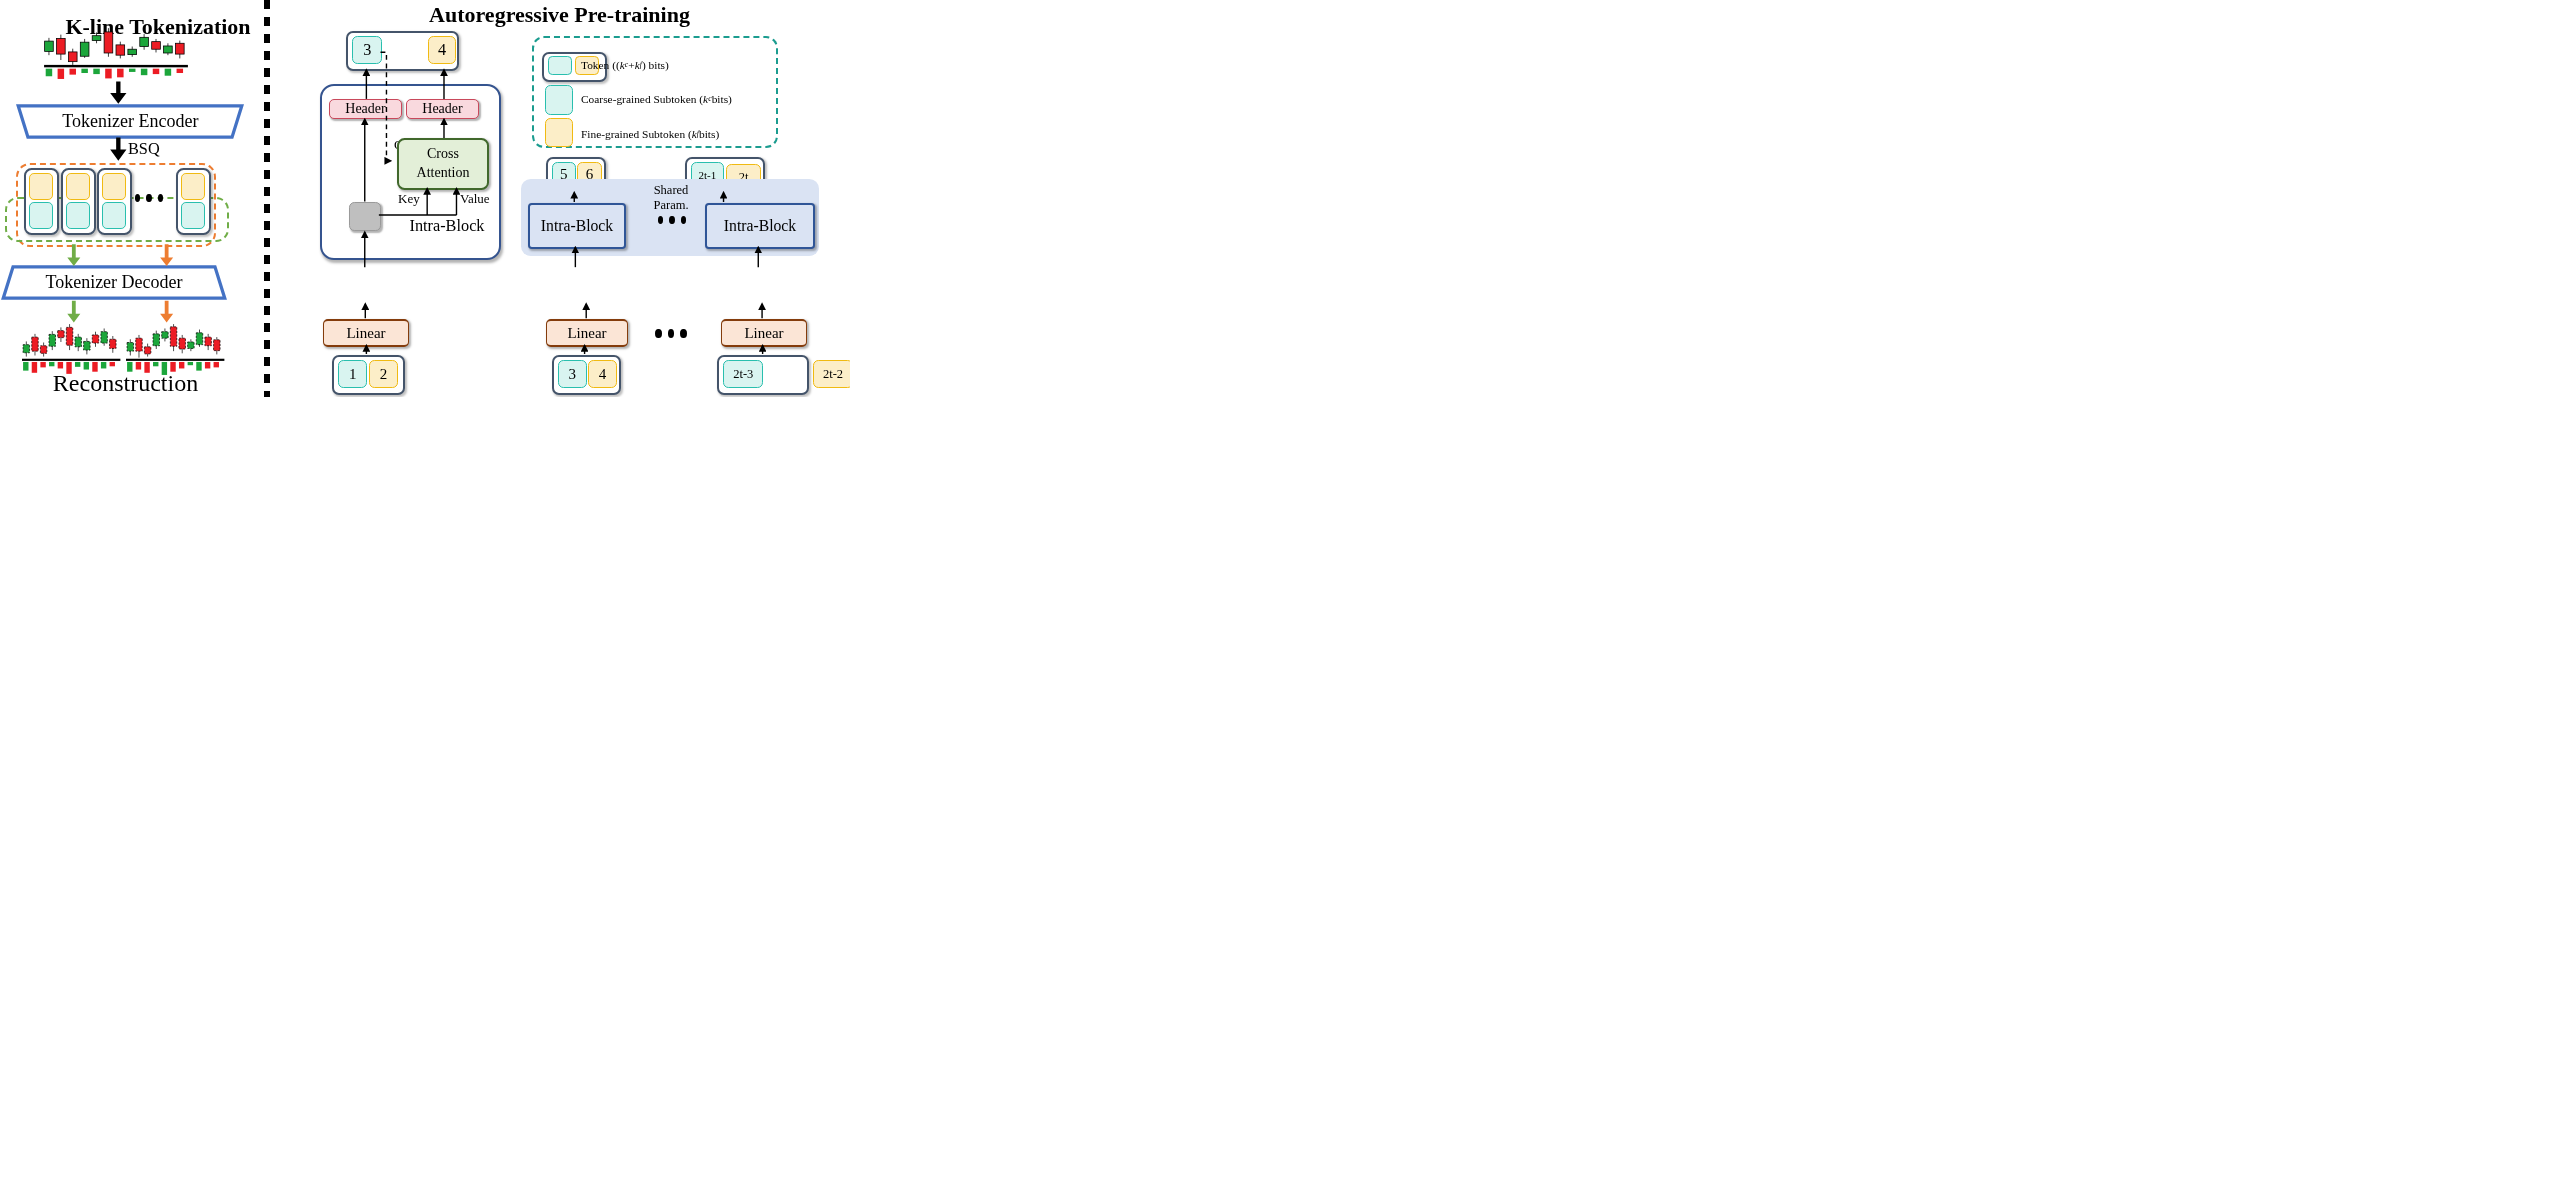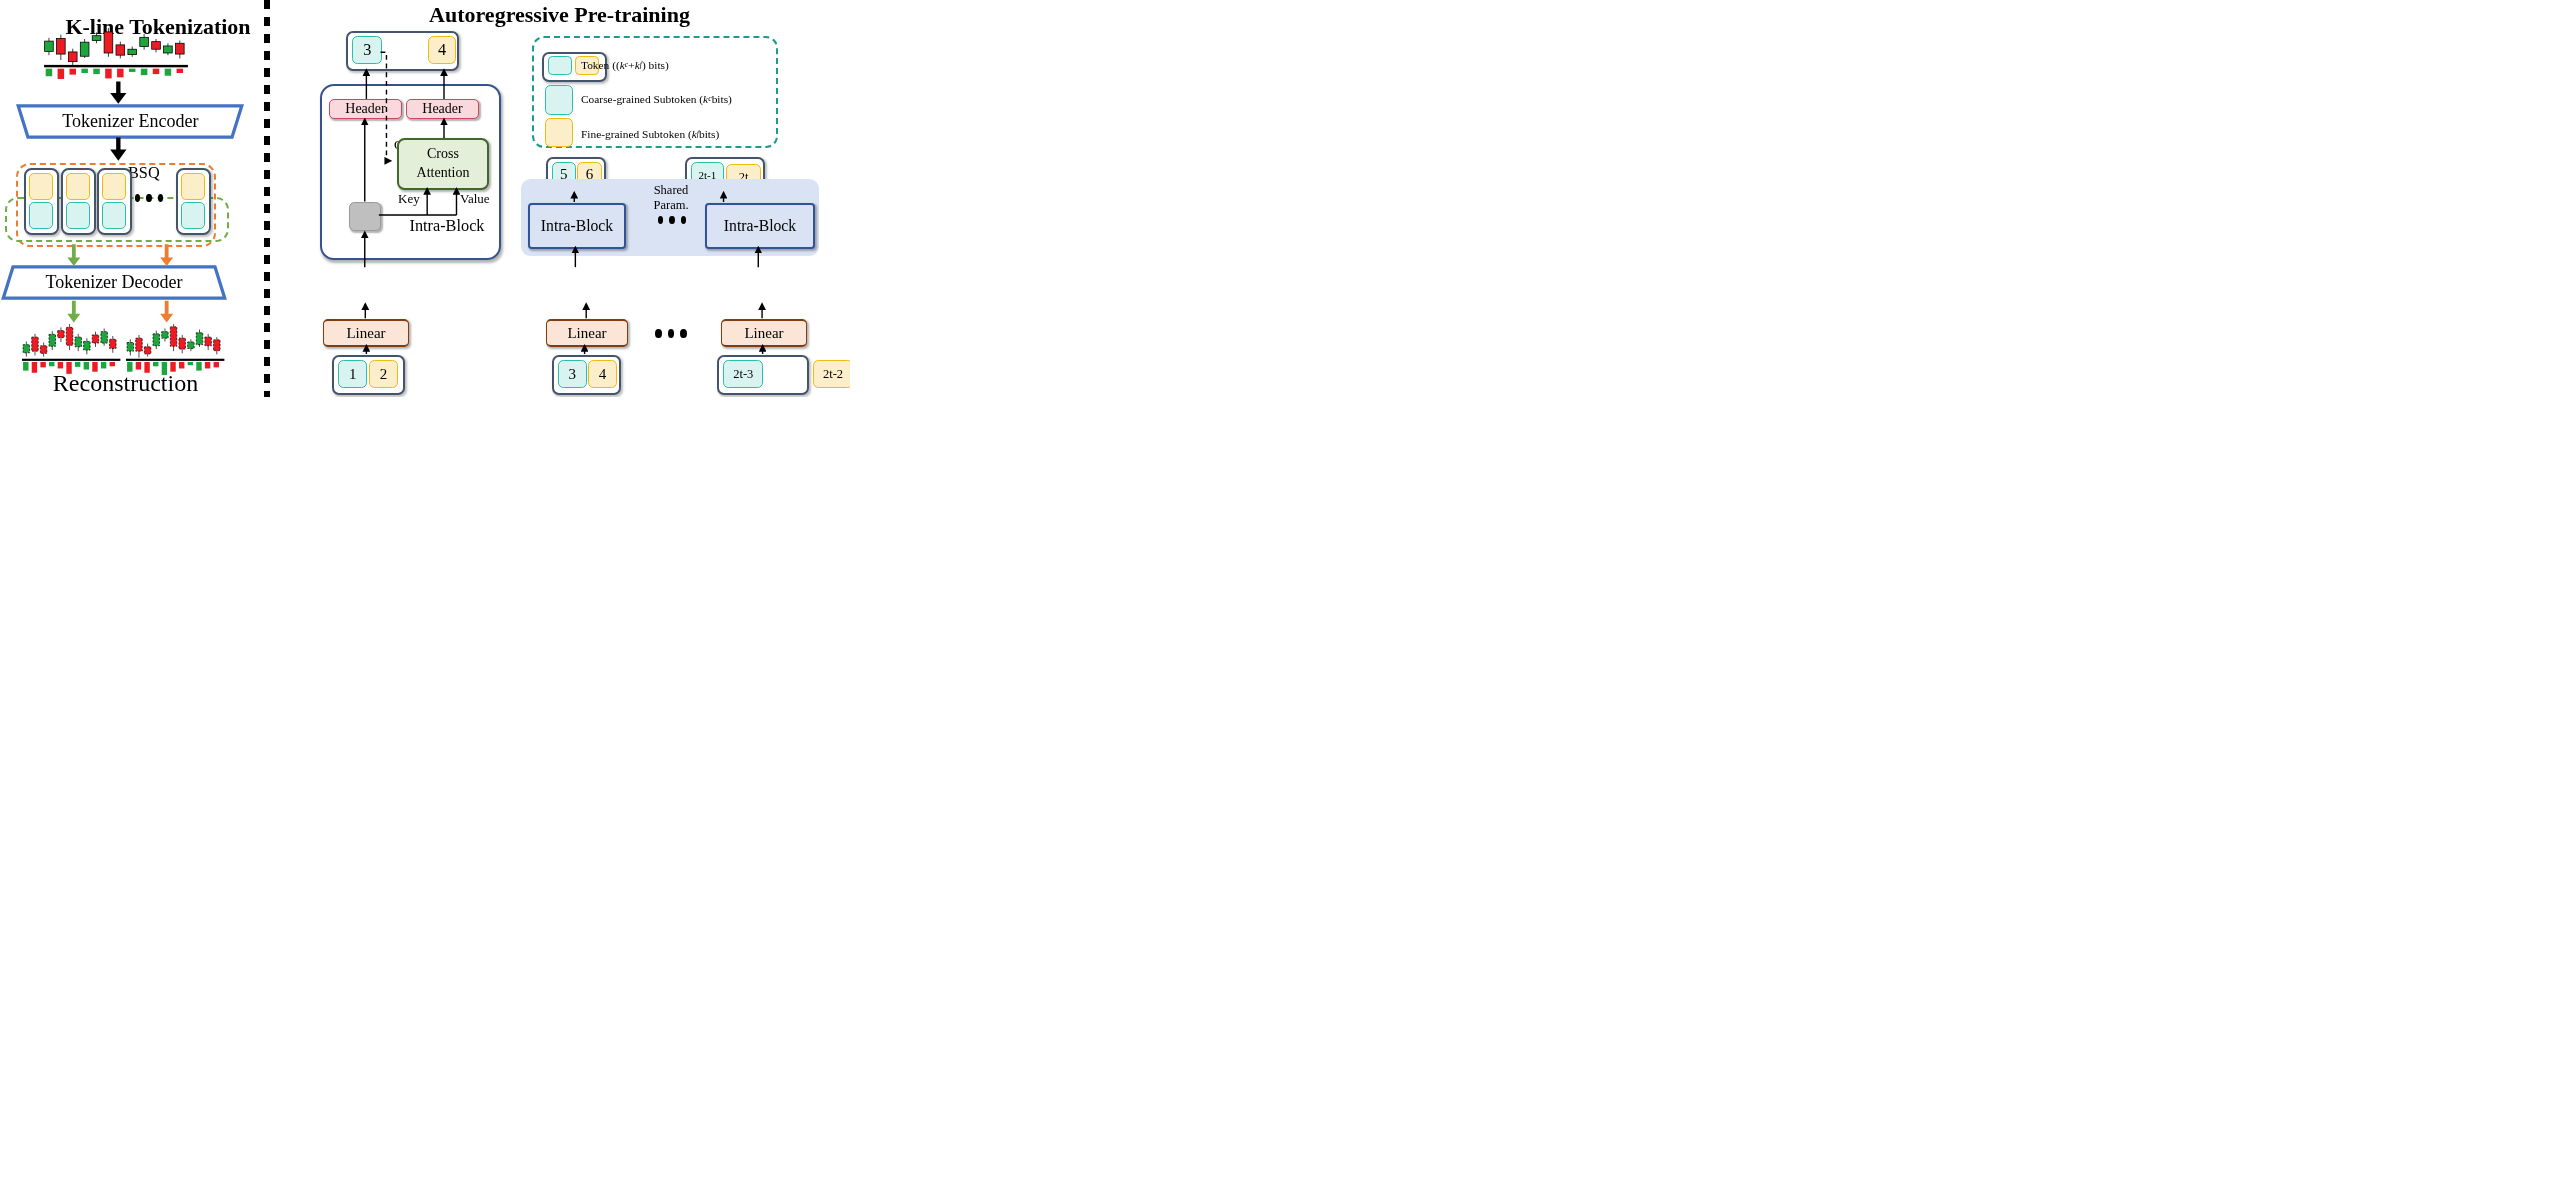--- a/index.html
+++ b/index.html
@@ -112,21 +112,21 @@
     </g>
   </svg>
 
   <div class="abs trap-wrap" style="left:16.3px;top:104px;">
     <svg width="228" height="35" viewBox="0 0 420 64">
       <polygon points="4,3 416,3 398,61 22,61" fill="#fff" stroke="#4472C4" stroke-width="6"></polygon>
     </svg>
     <div class="trap-label ctr">Tokenizer Encoder</div>
   </div>
 
-  <div class="abs" style="left:128px;top:139px;font-size:16.3px;margin-top:24px;">BSQ</div>
+  <div class="abs" style="left:128px;top:139px;font-size:16.3px;">BSQ</div>
 
   <div class="abs" id="orange-box"></div>
   <div class="abs" id="green-box"></div>
 
   <div class="abs vpair" style="left:24.4px;">
     <span class="sub sub-fine" style="top:2.7px;"></span>
     <span class="sub sub-coarse" style="top:32px;"></span>
   </div>
   <div class="abs vpair" style="left:61px;">
     <span class="sub sub-fine" style="top:2.7px;"></span>

